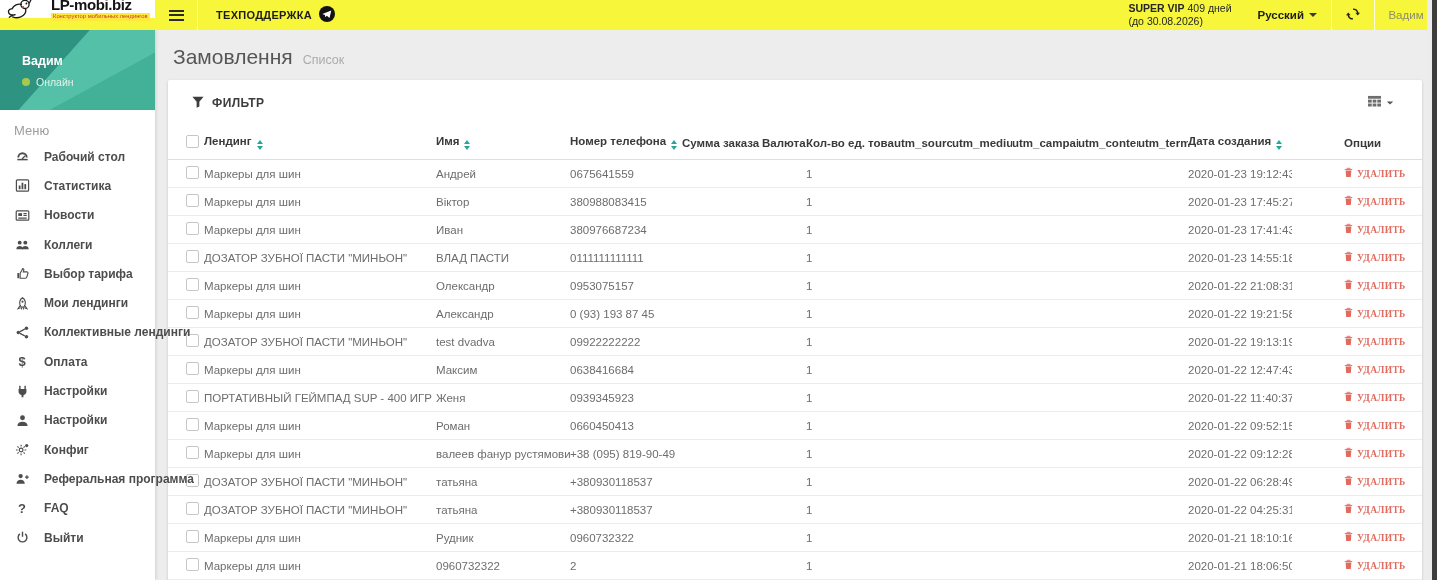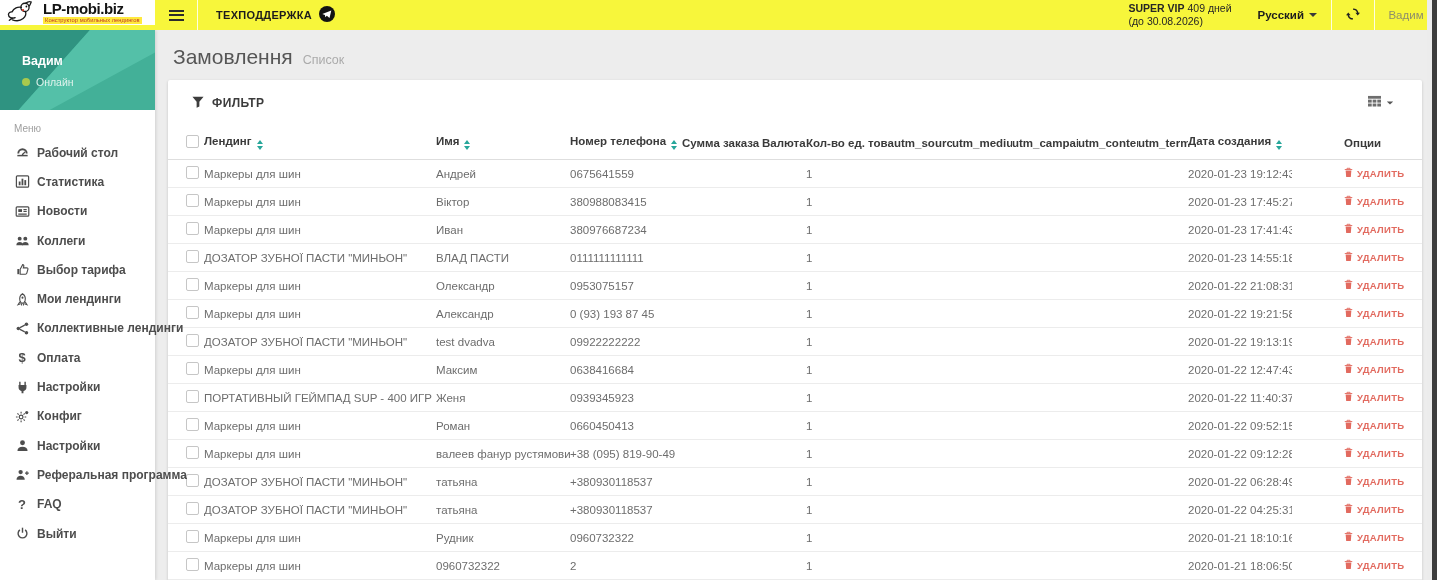--- a/index.html
+++ b/index.html
@@ -3,21 +3,21 @@
 <meta charset="utf-8">
 <style>
   * { box-sizing: border-box; }
   html,body { margin:0; padding:0; }
   body {
     width:1437px; height:580px; overflow:hidden; position:relative;
     font-family:"Liberation Sans", sans-serif; background:#ededed;
   }
   
   .topbar { position:absolute; top:0; left:0; width:1437px; height:30px; background:#f7f63b; display:flex; z-index:30; }
-  .logo { width:155px; height:25px; background:#fff; display:flex; align-items:center; padding:2px 6px; gap:8px; flex:none; }
+  .logo { width:155px; height:18px; background:#fff; display:flex; align-items:center; padding:2px 6px; gap:16px; flex:none; }
   .logo-txt { display:flex; flex-direction:column; line-height:1; }
   .logo-title { font-size:15px; font-weight:bold; color:#141414; letter-spacing:-.4px; }
   .logo-sub { font-size:5.8px; color:#c03a2b; background:#ffe93d; padding:1px 2px; margin-top:1px; white-space:nowrap; }
   .tb-main { flex:1; display:flex; align-items:stretch; }
   .tb-btn { background:none; border:none; cursor:pointer; display:flex; align-items:center; font-family:inherit; }
   .hamburger { width:42px; justify-content:center; flex-direction:column; gap:2.5px; }
   .hamburger i { width:15px; height:2px; background:#2b2b2b; display:block; }
   .tb-sep { width:1px; background:rgba(255,255,255,.85); flex:none; }
   .support { gap:7px; padding:0 18px; font-size:11px; font-weight:bold; color:#1c1c1c; letter-spacing:.3px; }
   .tb-right { margin-left:auto; display:flex; align-items:stretch; }
@@ -29,22 +29,22 @@
   .tb-user { width:62px; justify-content:center; font-size:11.5px; color:#8e8e6a; }
   
   .sidebar { position:absolute; top:30px; left:0; width:155px; height:550px; background:#fff; box-shadow:1px 0 3px rgba(0,0,0,.12); z-index:20; }
   .user-panel { height:80px; background:#43b098; position:relative; overflow:hidden; }
   .user-panel::before { content:""; position:absolute; inset:0; background:#2f9381; clip-path:polygon(0 0,58% 0,12% 100%,0 100%); }
   .user-panel::after { content:""; position:absolute; inset:0; background:#57c3aa; clip-path:polygon(58% 0,100% 0,100% 28%,32% 100%,12% 100%); opacity:.85; }
   .user-info { position:absolute; left:22px; top:24px; z-index:2; }
   .user-name { color:#fff; font-size:12.5px; font-weight:bold; }
   .user-status { display:flex; align-items:center; gap:6px; margin-top:8px; font-size:10.5px; color:#dff2ec; }
   .dot { width:8px; height:8px; border-radius:50%; background:#a9c94d; display:inline-block; }
-  .menu-label { font-size:10px; color:#9e9e9e; padding:13px 0 4px 14px; }
-  .menu-item { display:flex; align-items:center; gap:7px; height:29.3px; padding-left:14px; font-size:12px; font-weight:bold; color:#4d4d4d; cursor:pointer; }
+  .menu-label { font-size:13px; color:#9e9e9e; padding:13px 0 4px 14px; }
+  .menu-item { display:flex; align-items:center; gap:14px; height:29.3px; padding-left:14px; font-size:12px; font-weight:bold; color:#4d4d4d; cursor:pointer; }
   .menu-item.active { background:#ececec; color:#1f1f1f; }
   .menu-icon { width:16px; flex:none; display:flex; justify-content:center; align-items:center; }
   .tglyph { font-size:13px; font-weight:bold; color:#4d4d4d; line-height:1; }
   .menu-text { white-space:nowrap; }
   
   .main { position:absolute; top:30px; left:155px; width:1282px; height:550px; padding:0 15px 0 13px; }
   .page-header { padding:15px 0 11px 5px; display:flex; align-items:baseline; gap:10px; }
   .page-title { font-size:21px; color:#565656; font-weight:normal; margin:0; }
   .page-sub { font-size:12.5px; color:#ababab; }
   .card { background:#fff; border-radius:2px; box-shadow:0 1px 3px rgba(0,0,0,.18); height:540px; overflow:hidden; }
@@ -57,21 +57,21 @@
   thead th { font-size:11.5px; font-weight:bold; color:#3a3a3a; text-align:left; padding:9px 6px 9px 0; border-bottom:1px solid #dedede; white-space:nowrap; overflow:hidden; }
   tbody td { font-size:11.5px; color:#6d6d6d; padding:6px 6px 6px 0; border-bottom:1px solid #ececec; white-space:nowrap; overflow:hidden; height:26px; }
   .c-check, th.c-check { padding-left:18px !important; }
   .c-opts, th.c-opts { padding-left:52px !important; }
   .checkbox { width:13px; height:13px; border:1px solid #c6c6c6; border-radius:2px; background:#fff; display:inline-block; cursor:pointer; }
   .sort { display:inline-flex; flex-direction:column; gap:2px; margin-left:5px; vertical-align:1px; cursor:pointer; }
   .sort i { width:0; height:0; border-left:3.5px solid transparent; border-right:3.5px solid transparent; display:block; }
   .sort .up { border-bottom:4px solid #26a69a; }
   .sort .down { border-top:4px solid #26a69a; }
   .del { display:inline-flex; align-items:center; gap:4px; background:none; border:none; cursor:pointer;
-         color:#e26a5f; font-size:9.5px; font-weight:bold; font-family:Liberation Sans, sans-serif; letter-spacing:.3px; padding:0; }
+         color:#e26a5f; font-size:9.5px; font-weight:bold; font-family:Liberation Serif, serif; letter-spacing:.3px; padding:0; }
   
   .scrollbar-track { position:absolute; top:0; right:0; width:10px; height:580px; background:#ececec; z-index:40; }
   .scrollbar-thumb { position:absolute; top:0; right:0; width:5px; height:580px; background:#3d3d3d; }
 </style>
 </head>
 <body>
 
 <header class="topbar">
   <div class="logo">
     <span><svg viewBox="0 0 32 28" width="29" height="25">
@@ -223,35 +223,35 @@
           <svg viewBox="0 0 16 16" width="15" height="15">
             <path d="M5.2 1.8v3.4M10.8 1.8v3.4" stroke="#4d4d4d" stroke-width="1.5"></path>
             <path d="M3.8 5.2h8.4v2.6a4.2 4.2 0 0 1-3.2 4.1v2.3H7v-2.3a4.2 4.2 0 0 1-3.2-4.1z" fill="#4d4d4d"></path>
           </svg>
         </span>
         <span class="menu-text">Настройки</span>
       </div>
       <div class="menu-item">
         <span class="menu-icon">
           <svg viewBox="0 0 16 16" width="15" height="15">
+            <circle cx="8" cy="5" r="2.6" fill="#4d4d4d"></circle>
+            <path d="M2.6 13.8c0-3 2.4-4.5 5.4-4.5s5.4 1.5 5.4 4.5z" fill="#4d4d4d"></path>
+          </svg>
+        </span>
+        <span class="menu-text">Настройки</span>
+      </div>
+      <div class="menu-item">
+        <span class="menu-icon">
+          <svg viewBox="0 0 16 16" width="15" height="15">
             <circle cx="6.5" cy="8.5" r="2" fill="none" stroke="#4d4d4d" stroke-width="1.3"></circle>
             <path d="M6.5 4.8V3M6.5 14v-1.8M2.8 8.5H1M12 8.5h-1.8M3.9 5.9L2.6 4.6M9.1 11.1l1.3 1.3M3.9 11.1l-1.3 1.3M9.1 5.9l1.3-1.3" stroke="#4d4d4d" stroke-width="1.2"></path>
             <circle cx="12.5" cy="3.8" r="1.7" fill="#4d4d4d"></circle>
           </svg>
         </span>
         <span class="menu-text">Конфиг</span>
-      </div>
-      <div class="menu-item">
-        <span class="menu-icon">
-          <svg viewBox="0 0 16 16" width="15" height="15">
-            <circle cx="8" cy="5" r="2.6" fill="#4d4d4d"></circle>
-            <path d="M2.6 13.8c0-3 2.4-4.5 5.4-4.5s5.4 1.5 5.4 4.5z" fill="#4d4d4d"></path>
-          </svg>
-        </span>
-        <span class="menu-text">Настройки</span>
       </div>
       <div class="menu-item">
         <span class="menu-icon">
           <svg viewBox="0 0 16 16" width="15" height="15">
             <circle cx="6" cy="5.4" r="2.3" fill="#4d4d4d"></circle>
             <path d="M1.6 13.6c0-2.6 2-4.2 4.4-4.2s4.4 1.6 4.4 4.2z" fill="#4d4d4d"></path>
             <path d="M12.7 4.6v4M10.7 6.6h4" stroke="#4d4d4d" stroke-width="1.3"></path>
           </svg>
         </span>
         <span class="menu-text">Реферальная программа</span>

